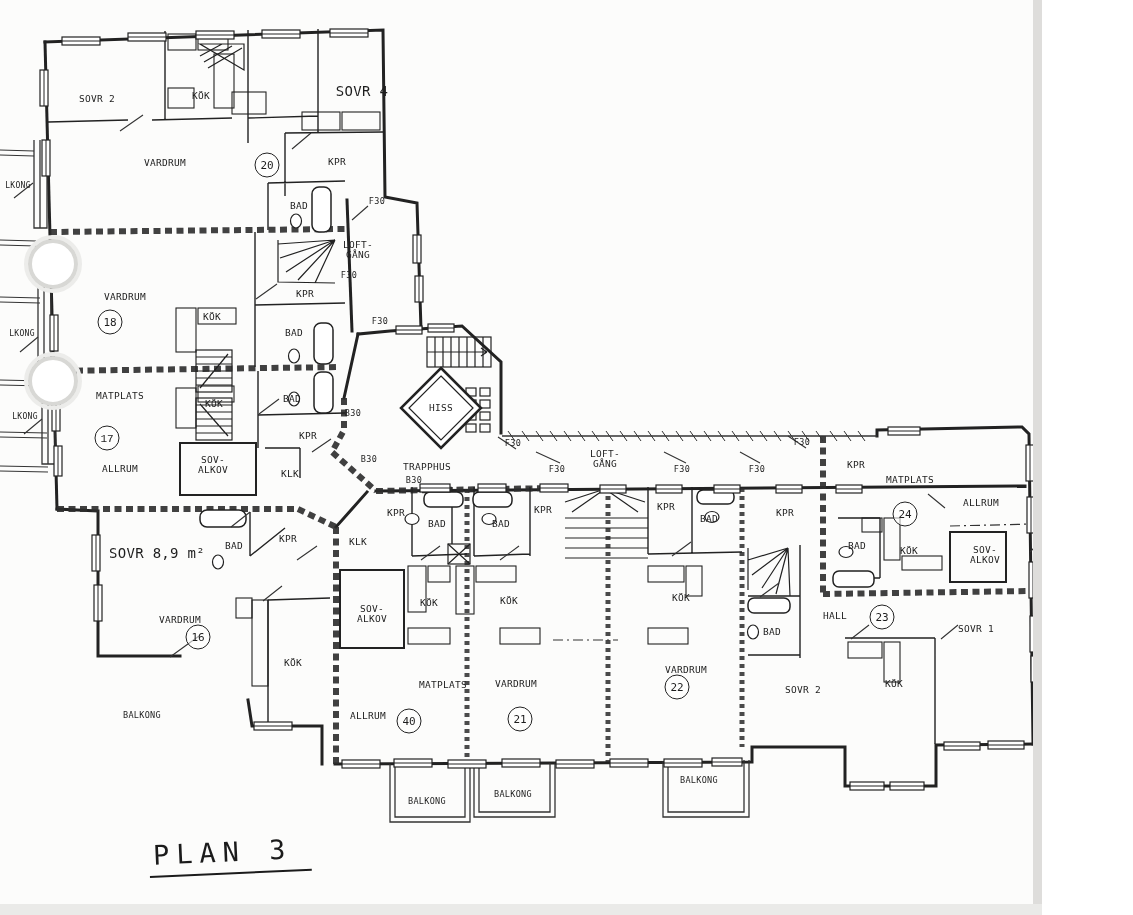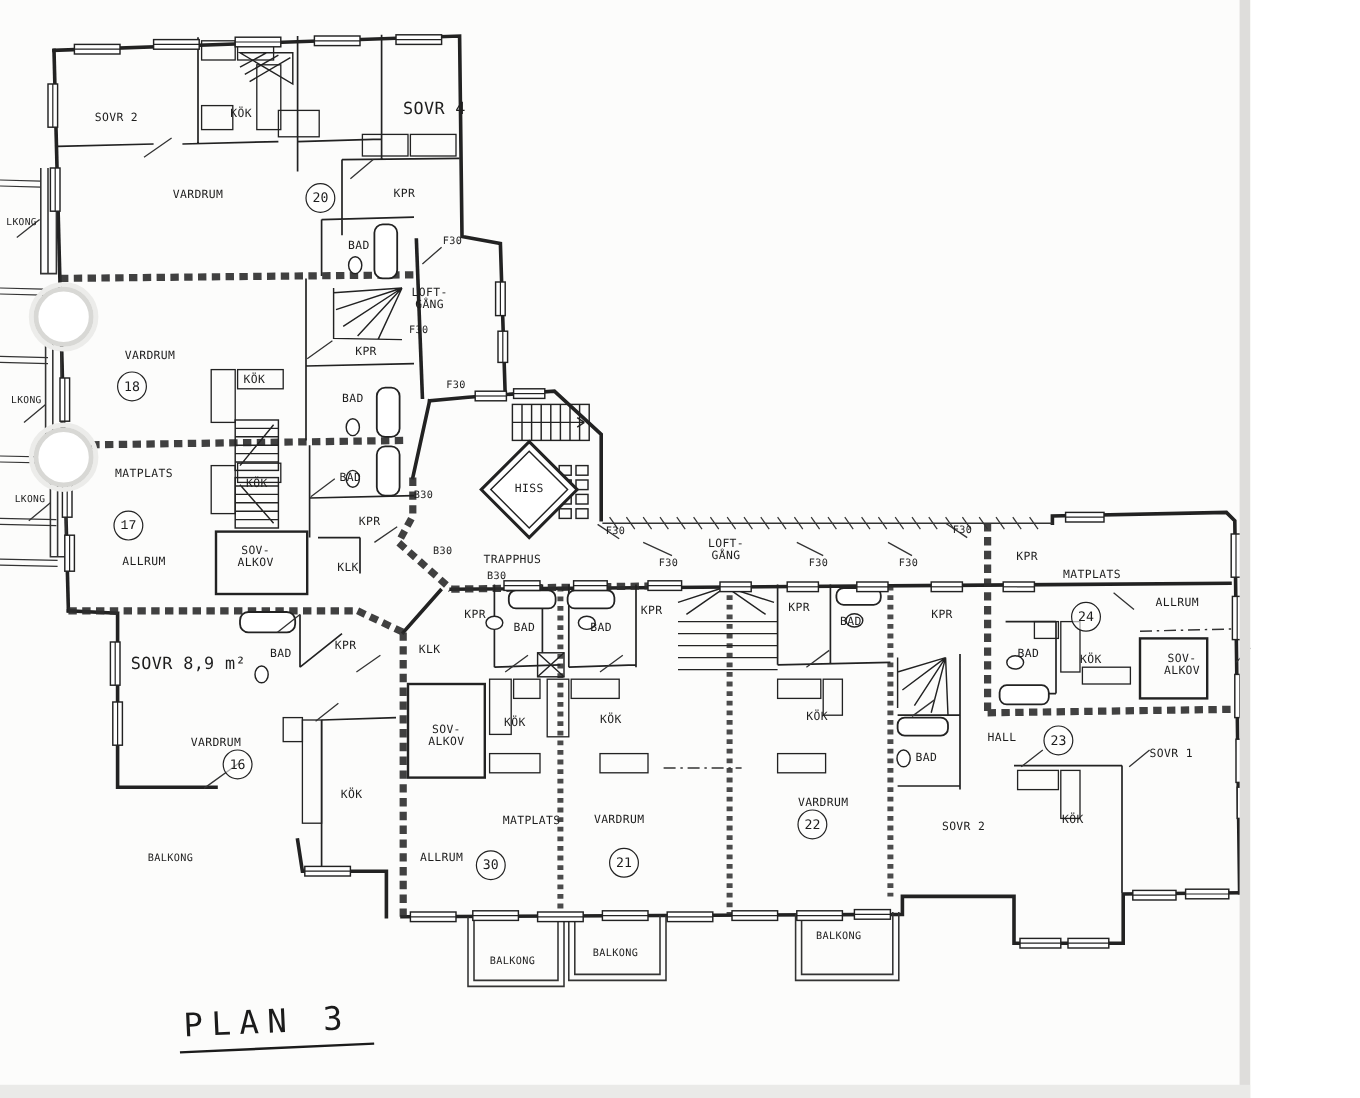--- a/index.html
+++ b/index.html
@@ -406,21 +406,21 @@
       <span class="lbl" style="left: 1064px; top: 617px; font-size: 8.5px;">BALKONG</span>
       <span class="lbl" style="left: 427px; top: 802px; font-size: 8.5px;">BALKONG</span>
       <span class="lbl" style="left: 513px; top: 795px; font-size: 8.5px;">BALKONG</span>
       <span class="lbl" style="left: 699px; top: 781px; font-size: 8.5px;">BALKONG</span>
     </div>
 <div id="units">
       <span class="unit" style="left: 176px; top: 637px; margin-left: 22px;">16</span>
       <span class="unit" style="left: 107px; top: 438px; font-family: Liberation Mono, monospace;">17</span>
       <span class="unit" style="left: 110px; top: 322px;">18</span>
       <span class="unit" style="left: 267px; top: 165px;">20</span>
-      <span class="unit" style="left: 409px; top: 721px;">30</span>
+      <span class="unit" style="left: 409px; top: 721px;">40</span>
       <span class="unit" style="left: 520px; top: 719px;">21</span>
       <span class="unit" style="left: 677px; top: 687px; text-align: right;">22</span>
       <span class="unit" style="left: 882px; top: 617px;">23</span>
       <span class="unit" style="left: 905px; top: 514px;">24</span>
     </div>
 
 <div class="plan-title">PLAN 3</div>
 
 <div class="scan-edge-right"></div>
 <div class="scan-edge-bottom"></div>

